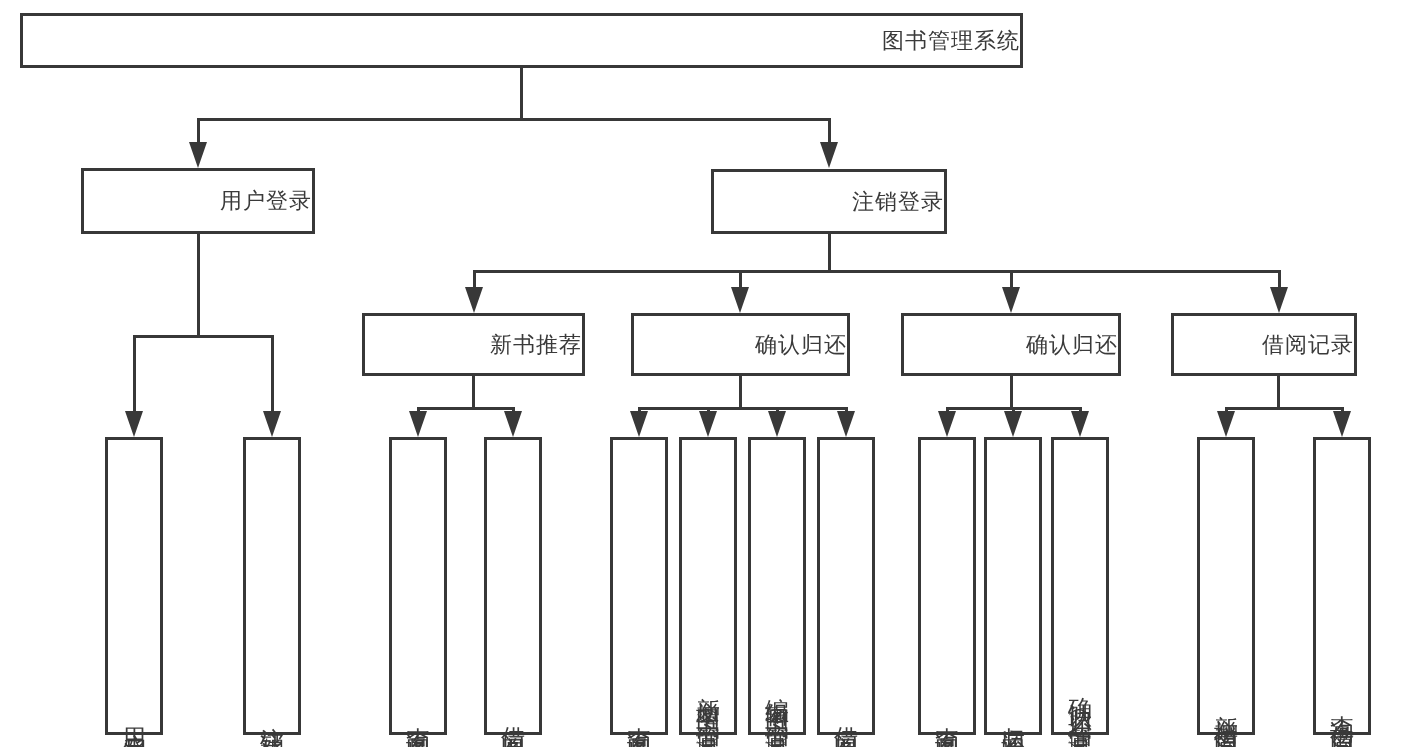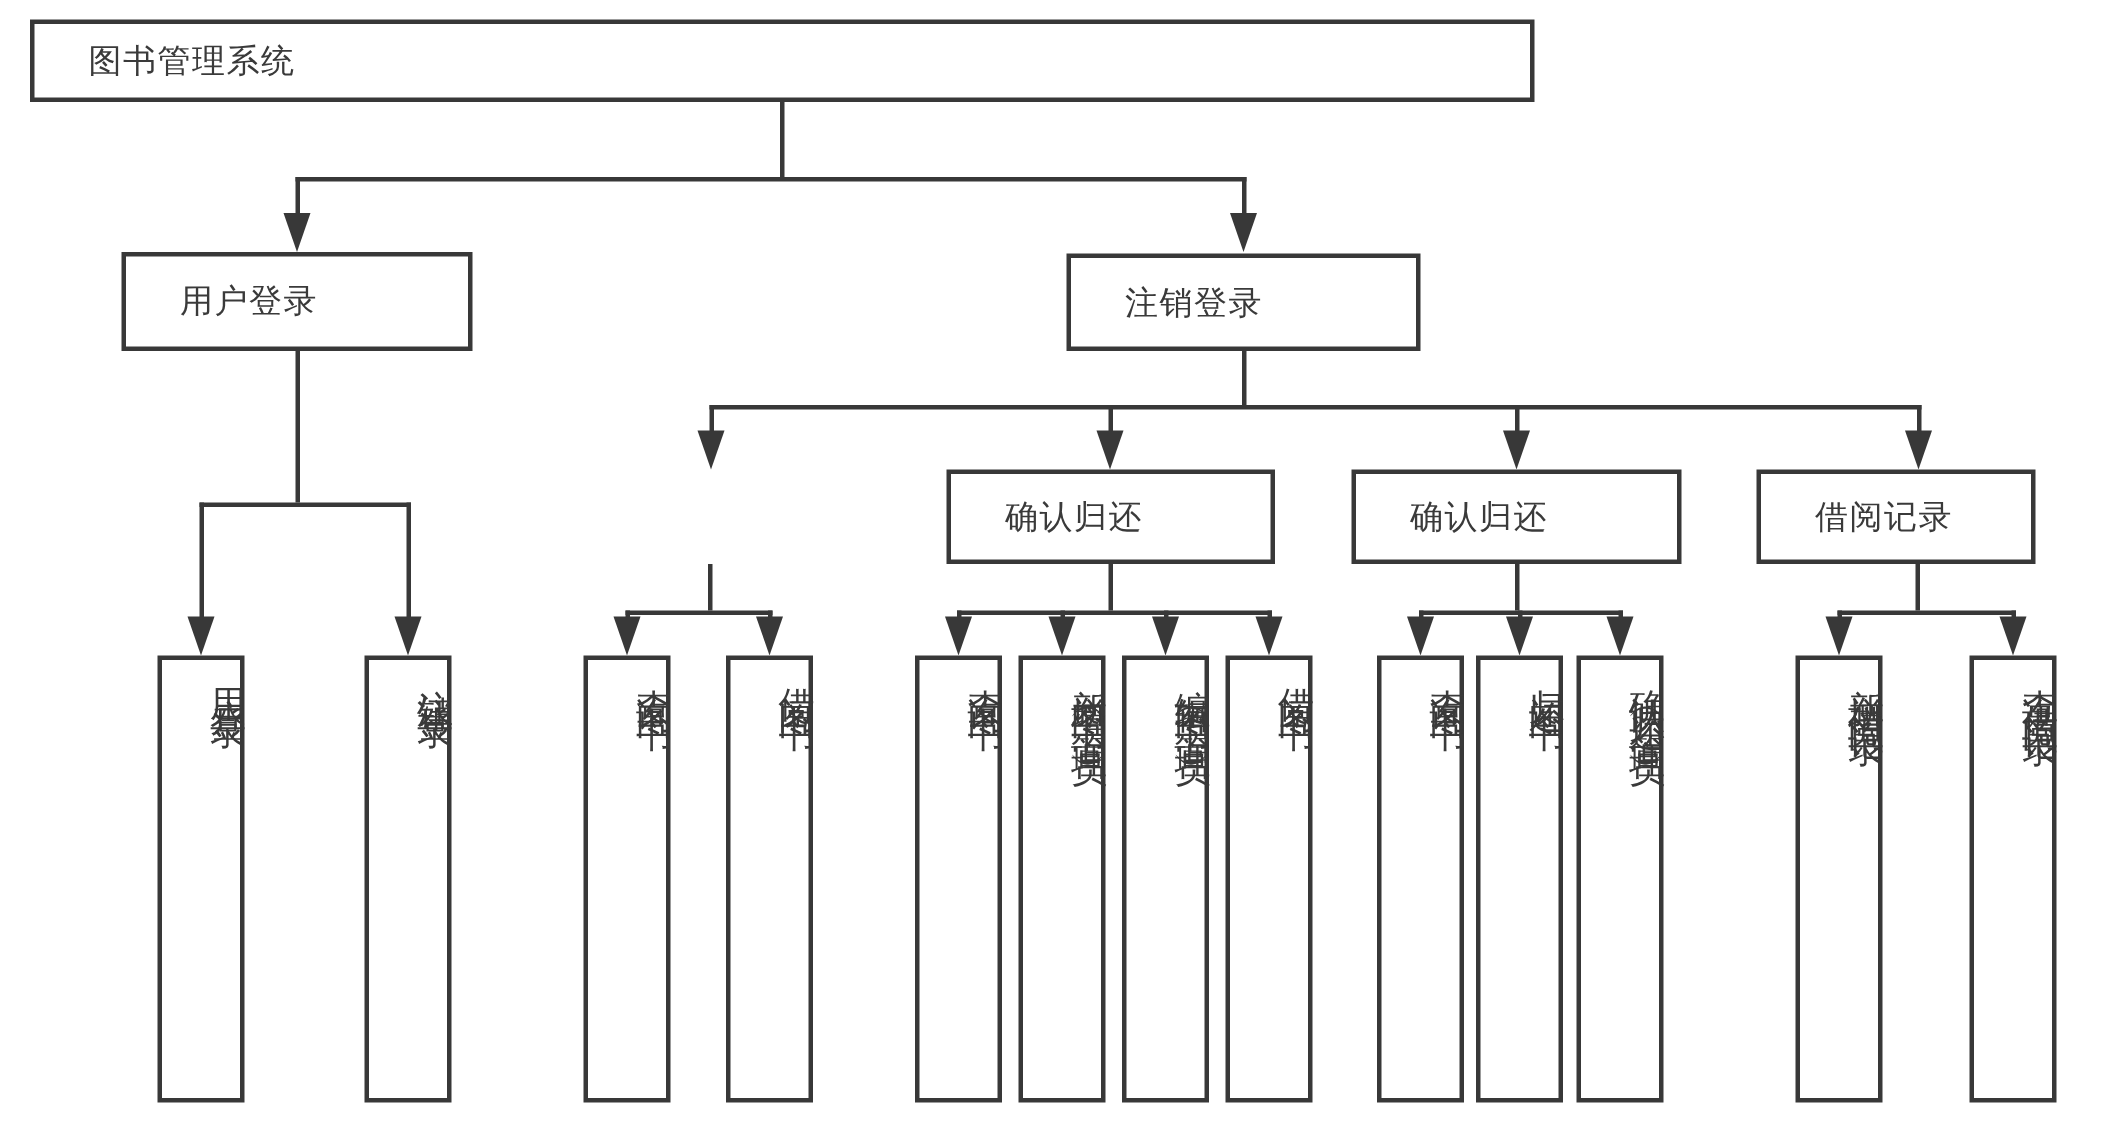--- a/index.html
+++ b/index.html
@@ -2,22 +2,22 @@
 <html><head>
 <meta charset="utf-8">
 <style>
   html,body{margin:0;padding:0;background:#fff;}
   .canvas{
     position:relative;width:1405px;height:747px;background:#ffffff;
     font-family:"DejaVu Sans","Liberation Sans",sans-serif;overflow:hidden;
   }
   .node{
     position:absolute;box-sizing:border-box;border:3px solid #383838;background:#ffffff;
-    display:flex;align-items:center;justify-content:flex-start;
-    color:#3a3a3a;font-size:22px;letter-spacing:1px;text-align:center;z-index:2;padding-left:36px;
+    display:flex;align-items:center;justify-content:flex-end;
+    color:#3a3a3a;font-size:22px;letter-spacing:1px;text-align:center;z-index:2;
   }
   .leaf{
     writing-mode:vertical-rl;text-orientation:mixed;
     font-size:24px;letter-spacing:6px;line-height:1;
     top:437px;width:58px;height:298px;
   }
   .v{position:absolute;width:3px;background:#383838;z-index:1;}
   .h{position:absolute;height:3px;background:#383838;z-index:1;}
   .arw{
     position:absolute;width:0;height:0;z-index:1;
@@ -38,20 +38,23 @@
     <span>图书管理系统</span>
   </div>
 
   <div class="node" style="left:81px;top:168px;width:234px;height:66px;">
     <span>用户登录</span>
   </div>
   <div class="node" style="left:711px;top:169px;width:236px;height:65px;">
     <span>注销登录</span>
   </div>
 
+  <div class="node" style="left:362px;top:313px;width:223px;height:63px;">
+    <span>新书推荐</span>
+  </div>
   <div class="node" style="left:631px;top:313px;width:219px;height:63px;">
     <span>确认归还</span>
   </div>
   <div class="node" style="left:901px;top:313px;width:220px;height:63px;">
     <span>确认归还</span>
   </div>
   <div class="node" style="left:1171px;top:313px;width:186px;height:63px;">
     <span>借阅记录</span>
   </div>
 

